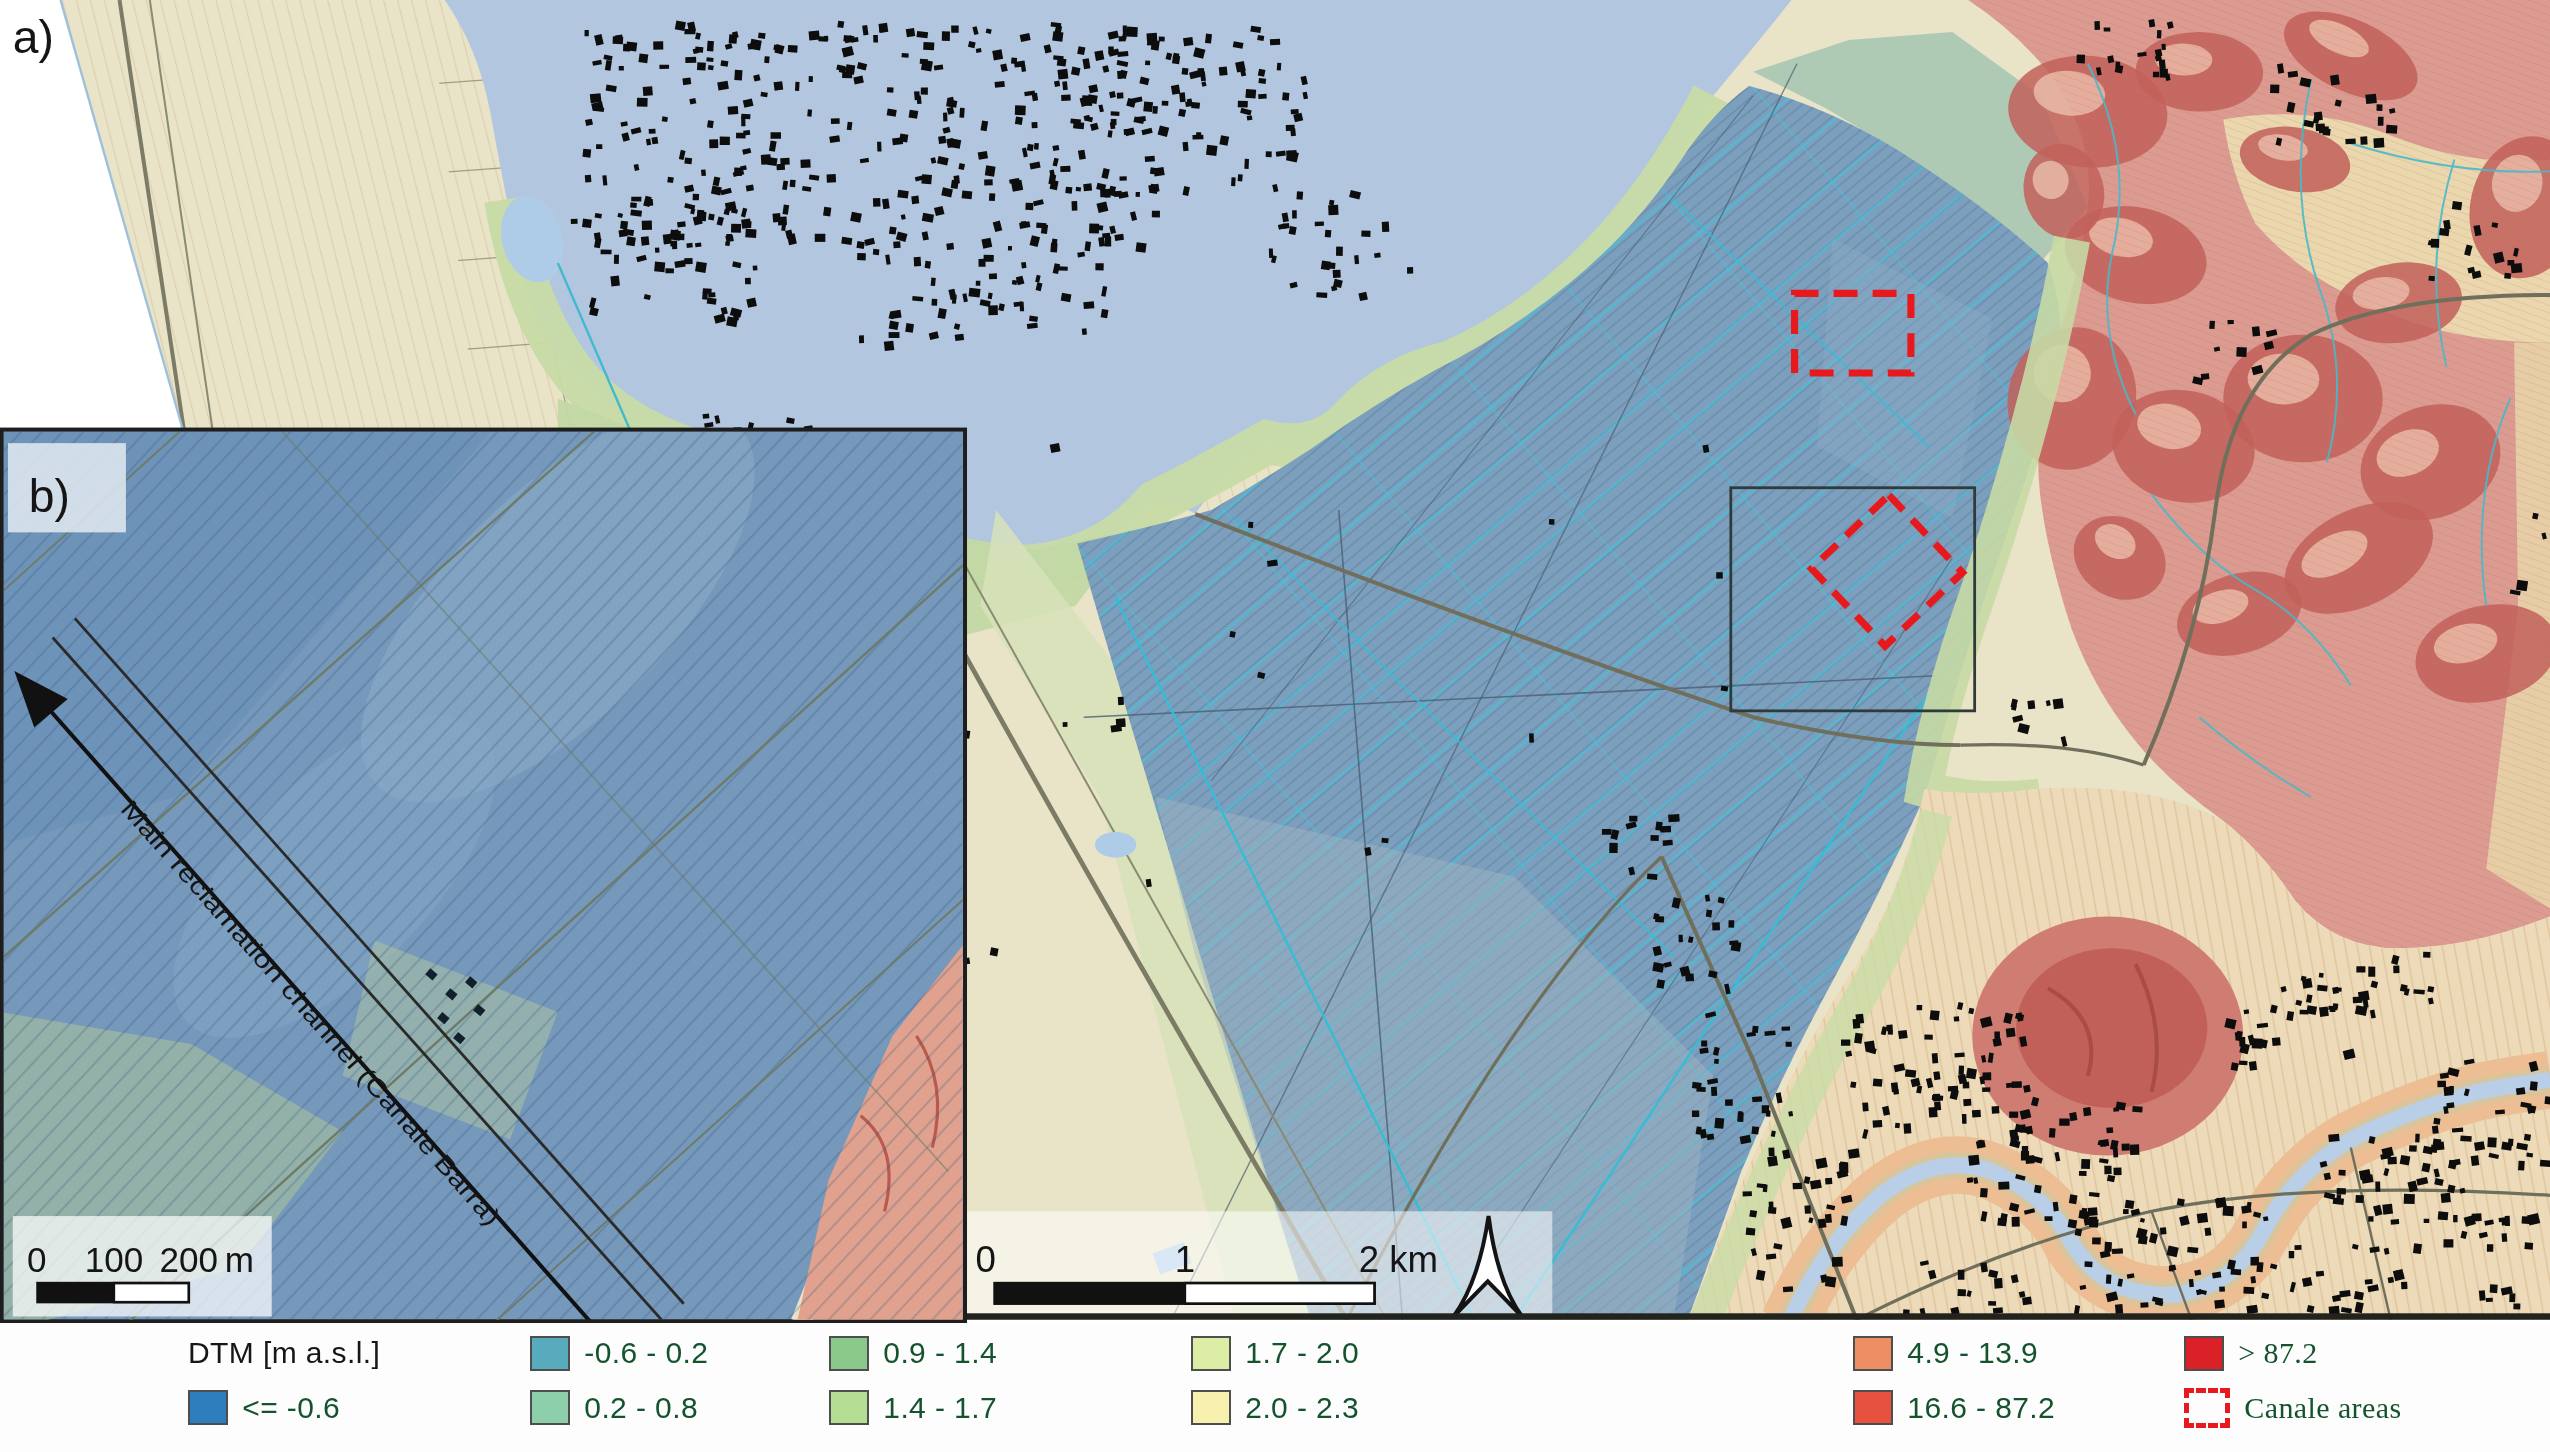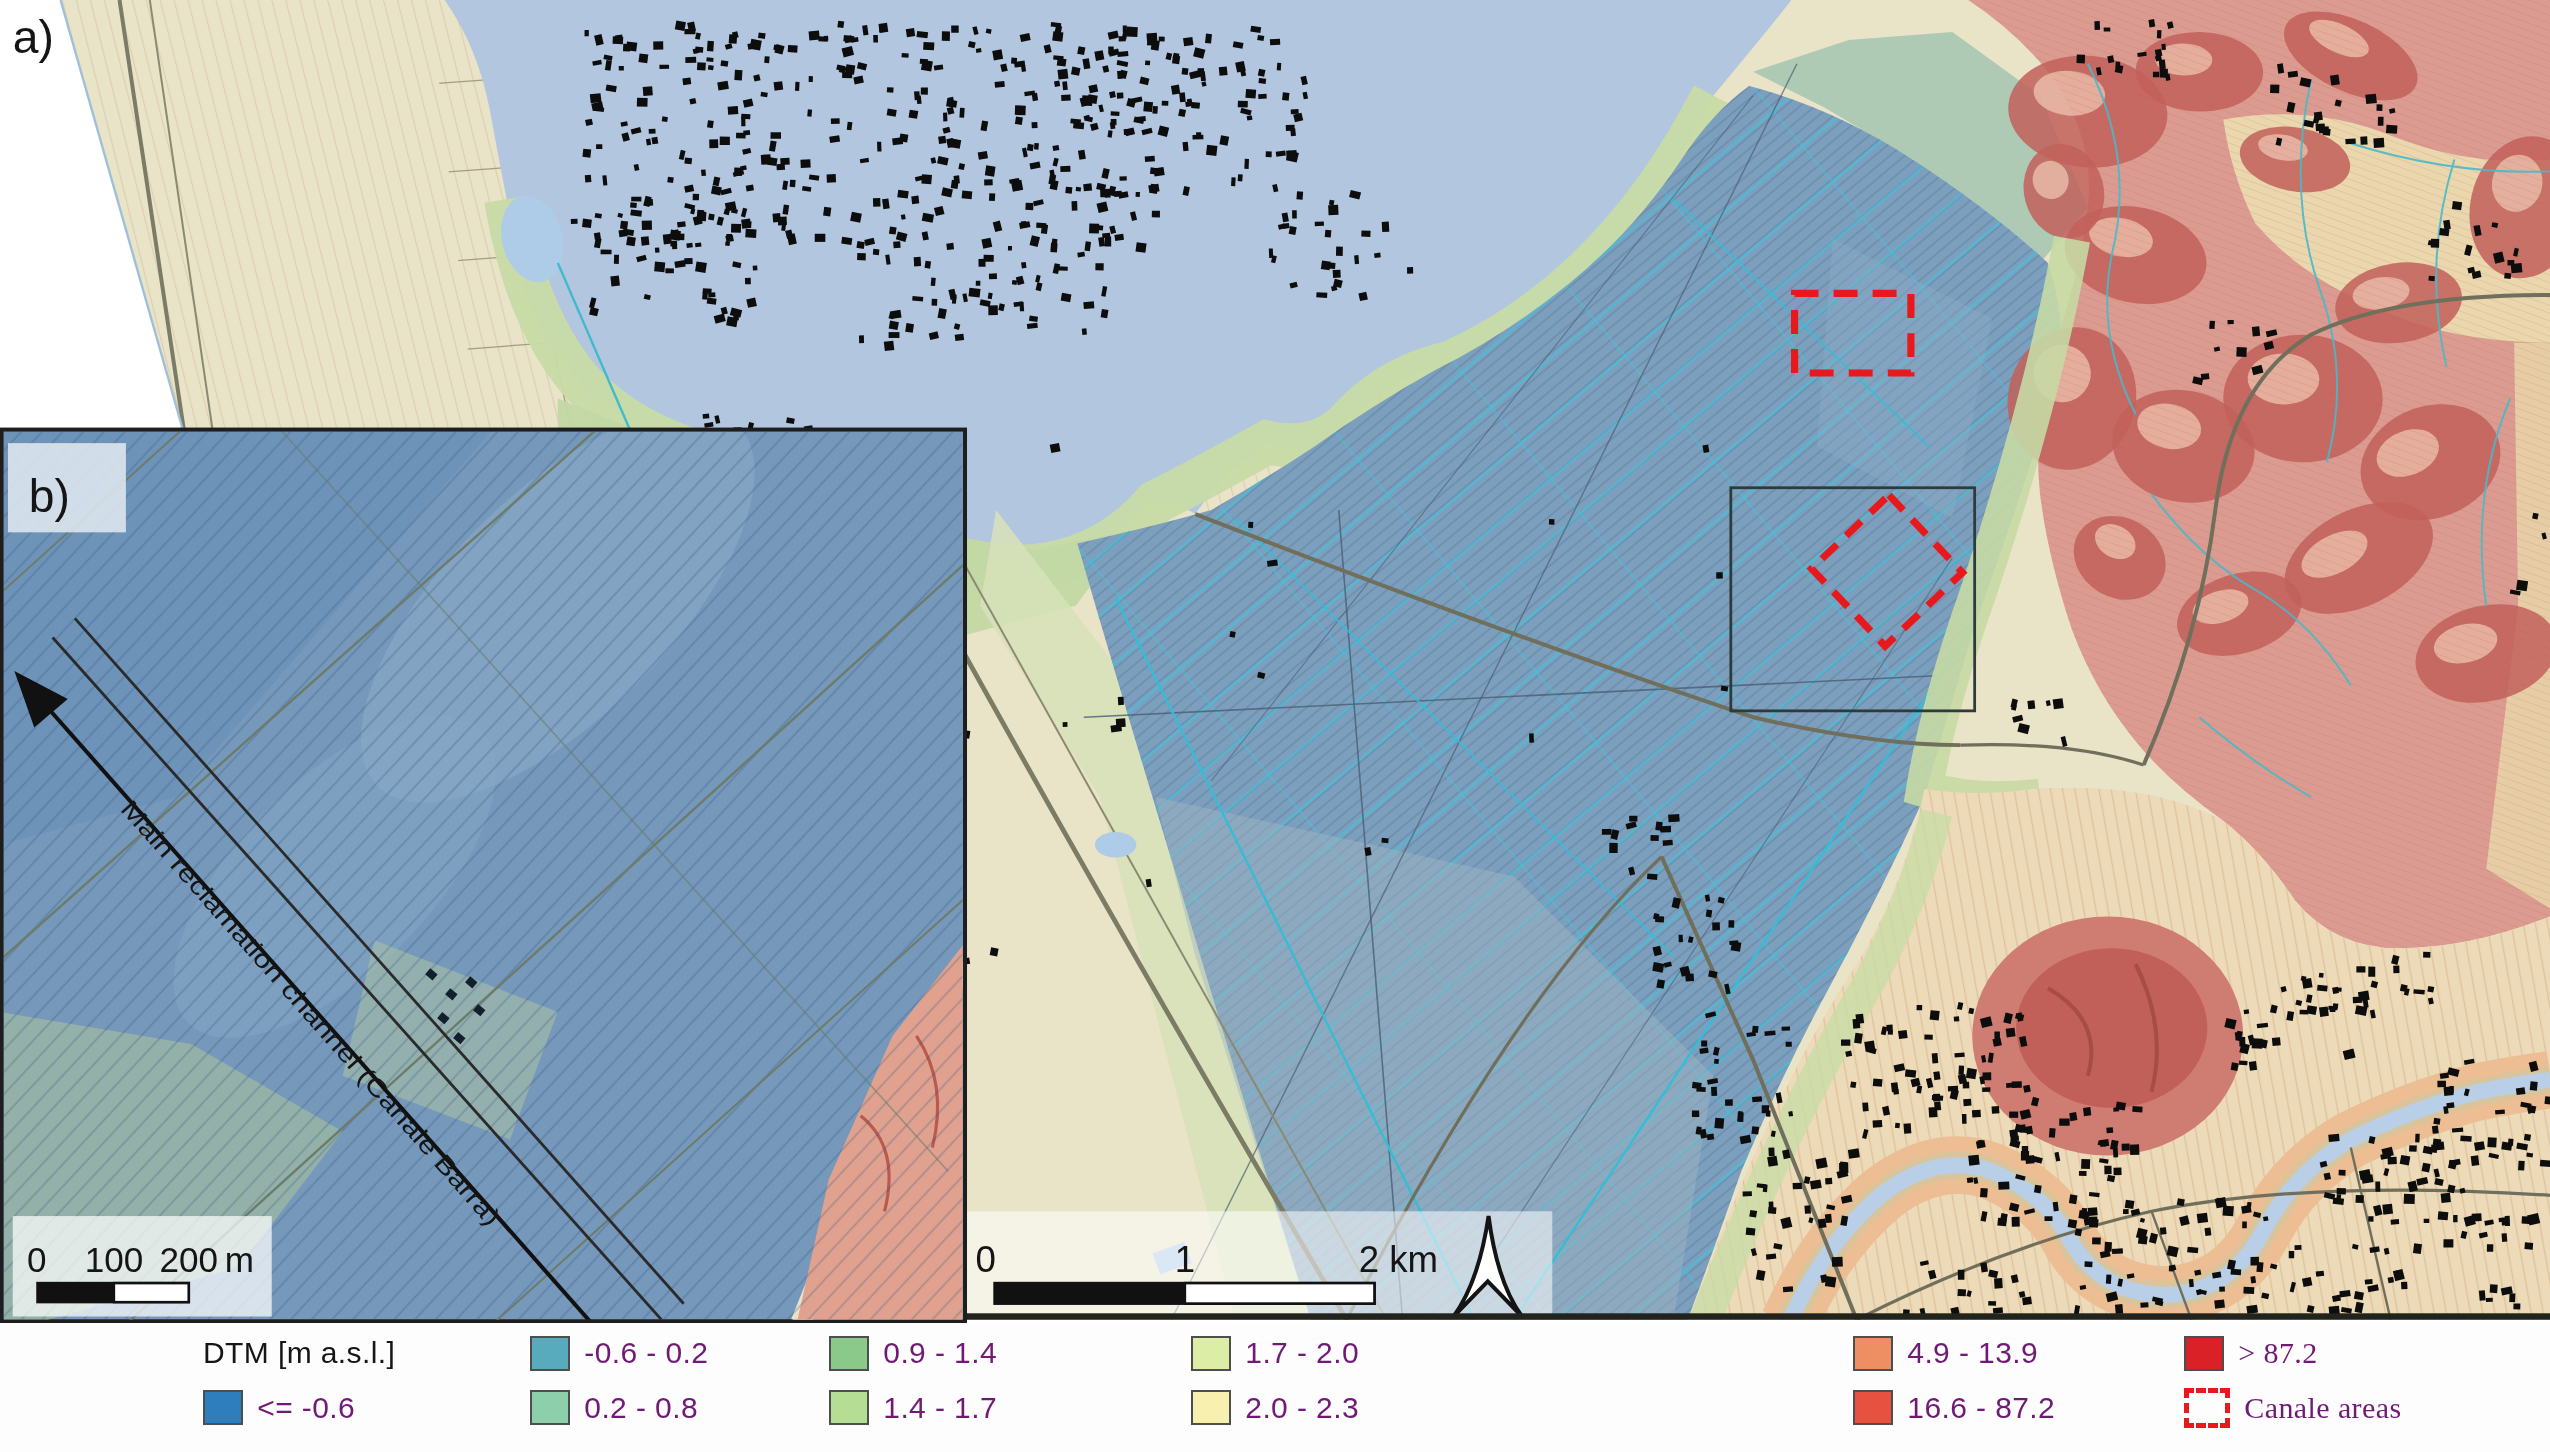--- a/index.html
+++ b/index.html
@@ -3,21 +3,21 @@
 <meta charset="utf-8">
 <style>
   html,body{margin:0;padding:0;background:#ffffff;}
   #stage{position:relative;width:2550px;height:1452px;overflow:hidden;background:#ffffff;
          font-family:"Liberation Sans",sans-serif;}
   #map-svg{position:absolute;left:0;top:0;}
   svg text{font-family:"Liberation Sans",sans-serif;fill:#151515;}
   .legend{position:absolute;left:0;top:1323px;width:2550px;height:129px;background:#fdfdfd;}
   .lcol{position:absolute;top:0;}
   .litem{display:flex;align-items:center;gap:14.3px;height:48px;margin-top:6.4px;}
-  .litem .lbl{font-size:30px;color:#701a75;white-space:nowrap;letter-spacing:0.4px;}
+  .litem .lbl{font-size:30px;color:#14532d;white-space:nowrap;letter-spacing:0.4px;}
   .litem .ttl{font-size:30px;color:#161616;white-space:nowrap;letter-spacing:0.4px;}
   .swatch{width:40px;height:35px;border:2.4px solid #4e4e4e;box-sizing:border-box;flex:0 0 auto;}
   .swatch.dashed{width:46px;height:40px;background:transparent;border:5.6px dashed;box-sizing:border-box;}
 </style>
 </head>
 <body>
 
 <div id="stage">
 
 <svg id="map-svg" width="2550" height="1452" viewBox="0 0 3200 1822">
@@ -1391,21 +1391,21 @@
       <rect x="47" y="1610" width="96" height="24" fill="#111111"></rect>
       <rect x="143" y="1610" width="94" height="24" fill="#ffffff" stroke="#111111" stroke-width="3"></rect>
       <rect x="47" y="1610" width="190" height="24" fill="none" stroke="#111111" stroke-width="3"></rect>
     </g>
   </g>
 
   <text x="16" y="66" font-size="58">a)</text>
 </svg>
 
 <div class="legend" id="legend-root">
-      <div class="lcol" style="left: 203px; text-align: right;">
+      <div class="lcol" style="left: 188px; text-align: right;">
         <div class="litem">
           <span class="ttl">DTM [m a.s.l.]</span>
         </div>
         <div class="litem">
           <span class="swatch" style="background: rgb(46, 126, 190);"></span>
           <span class="lbl">&lt;= -0.6</span>
         </div>
       </div>
       <div class="lcol" style="left: 530px;">
         <div class="litem">

